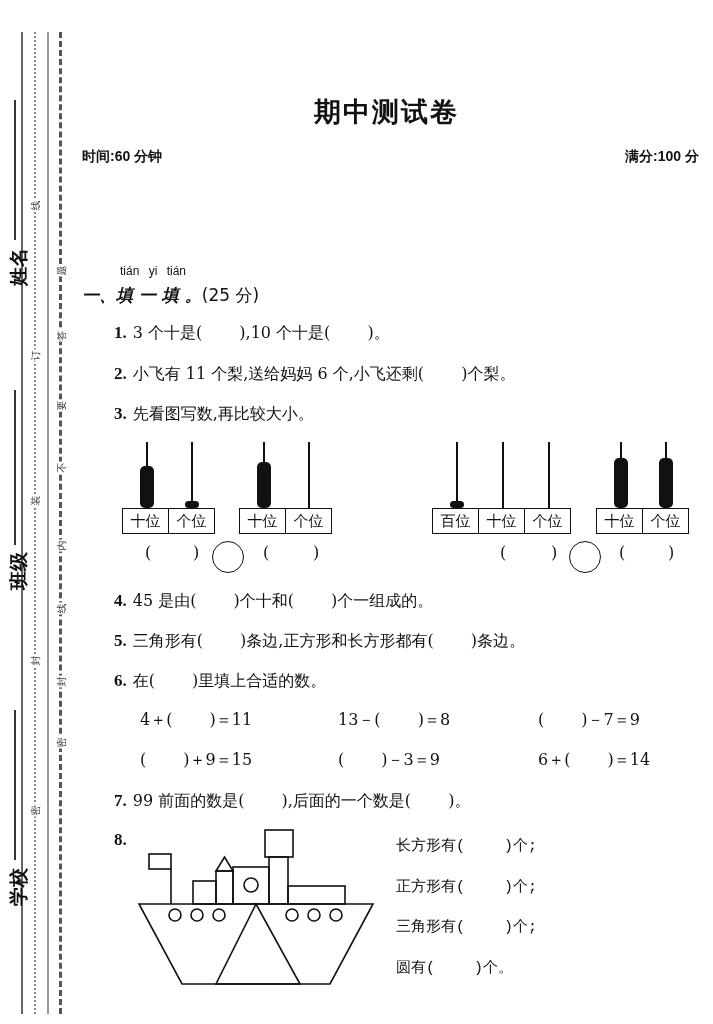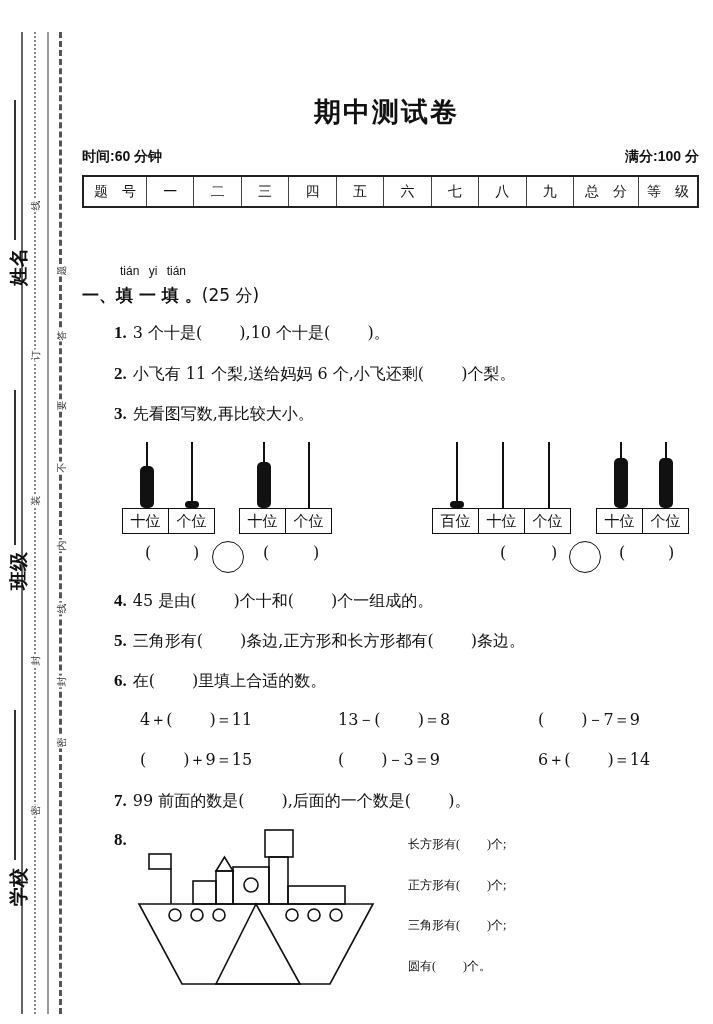--- a/index.html
+++ b/index.html
@@ -14,32 +14,32 @@
   .margin-under{position:absolute;left:4px;width:0;border-left:2px solid #333;}
   .seal{position:absolute;font-family:"DejaVu Sans",sans-serif;font-size:10px;transform:rotate(-90deg);background:#fff;line-height:11px;padding:0 1px;color:#333;}
   .title{position:absolute;left:0;width:713px;top:94px;text-align:center;font-family:"DejaVu Sans",sans-serif;font-size:27px;font-weight:bold;padding-left:60px;box-sizing:border-box;letter-spacing:2px;}
   .meta{position:absolute;top:148px;font-size:14px;font-weight:bold;font-family:Liberation Sans, sans-serif;}
   table.score{position:absolute;left:82px;top:175px;width:617px;border-collapse:collapse;font-family:"DejaVu Sans",sans-serif;font-size:14px;}
   table.score td{border:1px solid #444;height:29px;text-align:center;padding:0;}
   table.score{border:2px solid #222;}
   .q{position:absolute;left:114px;font-size:16px;white-space:pre;font-family:"DejaVu Serif",serif;}
   .qn{font-weight:bold;font-family:"Liberation Serif",serif;font-size:17px;margin-right:6px;}
   .section{position:absolute;left:82px;top:284px;font-size:17px;font-family:"DejaVu Sans",sans-serif;white-space:pre;}
-  .section b{font-weight:bold;}
+  .section b{font-weight:bold;font-style:italic;}
   .pinyin{position:absolute;left:120px;top:264px;font-size:12px;font-family:"Liberation Sans",sans-serif;word-spacing:6px;}
   .eq{position:absolute;font-size:16px;white-space:pre;font-family:"DejaVu Serif",serif;}
   .abacus{position:absolute;}
   .abox{display:flex;border:1.5px solid #111;height:24px;}
   .abox div{width:45px;text-align:center;font-size:15px;line-height:24px;font-family:"DejaVu Sans",sans-serif;}
   .abox div+div{border-left:1.5px solid #111;}
   .rod{position:absolute;width:2px;background:#111;bottom:25px;}
   .bead{position:absolute;width:14px;background:#111;border-radius:5px;}
   .paren{position:absolute;font-size:16px;white-space:pre;}
   .circle{position:absolute;width:30px;height:30px;border:1.5px solid #111;border-radius:50%;}
-  .boatq{position:absolute;left:408px;font-size:12px;white-space:pre;font-family:Liberation Serif, serif;}
+  .boatq{position:absolute;left:396px;font-size:15px;white-space:pre;font-family:Liberation Mono, monospace;}
 </style>
 </head>
 <body>
 
 <div class="vline l1"></div>
 <div class="vline l2"></div>
 <div class="vline l3"></div>
 <div class="vline l4"></div>
 
 <div class="margin-label" style="left:6px;top:286px;">姓名</div>
@@ -63,34 +63,20 @@
 <div class="seal" style="left:55px;top:603px;">线</div>
 <div class="seal" style="left:55px;top:676px;">封</div>
 <div class="seal" style="left:55px;top:737px;">密</div>
 
 <div class="title">期中测试卷</div>
 <div class="meta" style="left:82px;">时间:60 分钟</div>
 <div class="meta" style="right:14px;">满分:100 分</div>
 
 <table class="score">
   <tbody>
-      <tr>
-    <td style="width:62px">题　号</td>
-    <td>一</td>
-    <td>二</td>
-    <td>三</td>
-    <td>四</td>
-    <td>五</td>
-    <td>六</td>
-    <td>七</td>
-    <td>八</td>
-    <td>九</td>
-    <td style="width:64px">总　分</td>
-    <td style="width:58px">等　级</td>
-  </tr>
 </tbody>
   </table>
 
 <div class="pinyin">tián yi tián</div>
 <div class="section"><b>一、填 一 填 。</b><span>(25 分)</span></div>
 
 <div class="q" style="top:323px;"><span class="qn">1.</span><span>3 个十是(　　 ),10 个十是(　　 )。</span></div>
 <div class="q" style="top:364px;"><span class="qn">2.</span><span>小飞有 11 个梨,送给妈妈 6 个,小飞还剩(　　 )个梨。</span></div>
 <div class="q" style="top:404px;"><span class="qn">3.</span><span>先看图写数,再比较大小。</span></div>
 

